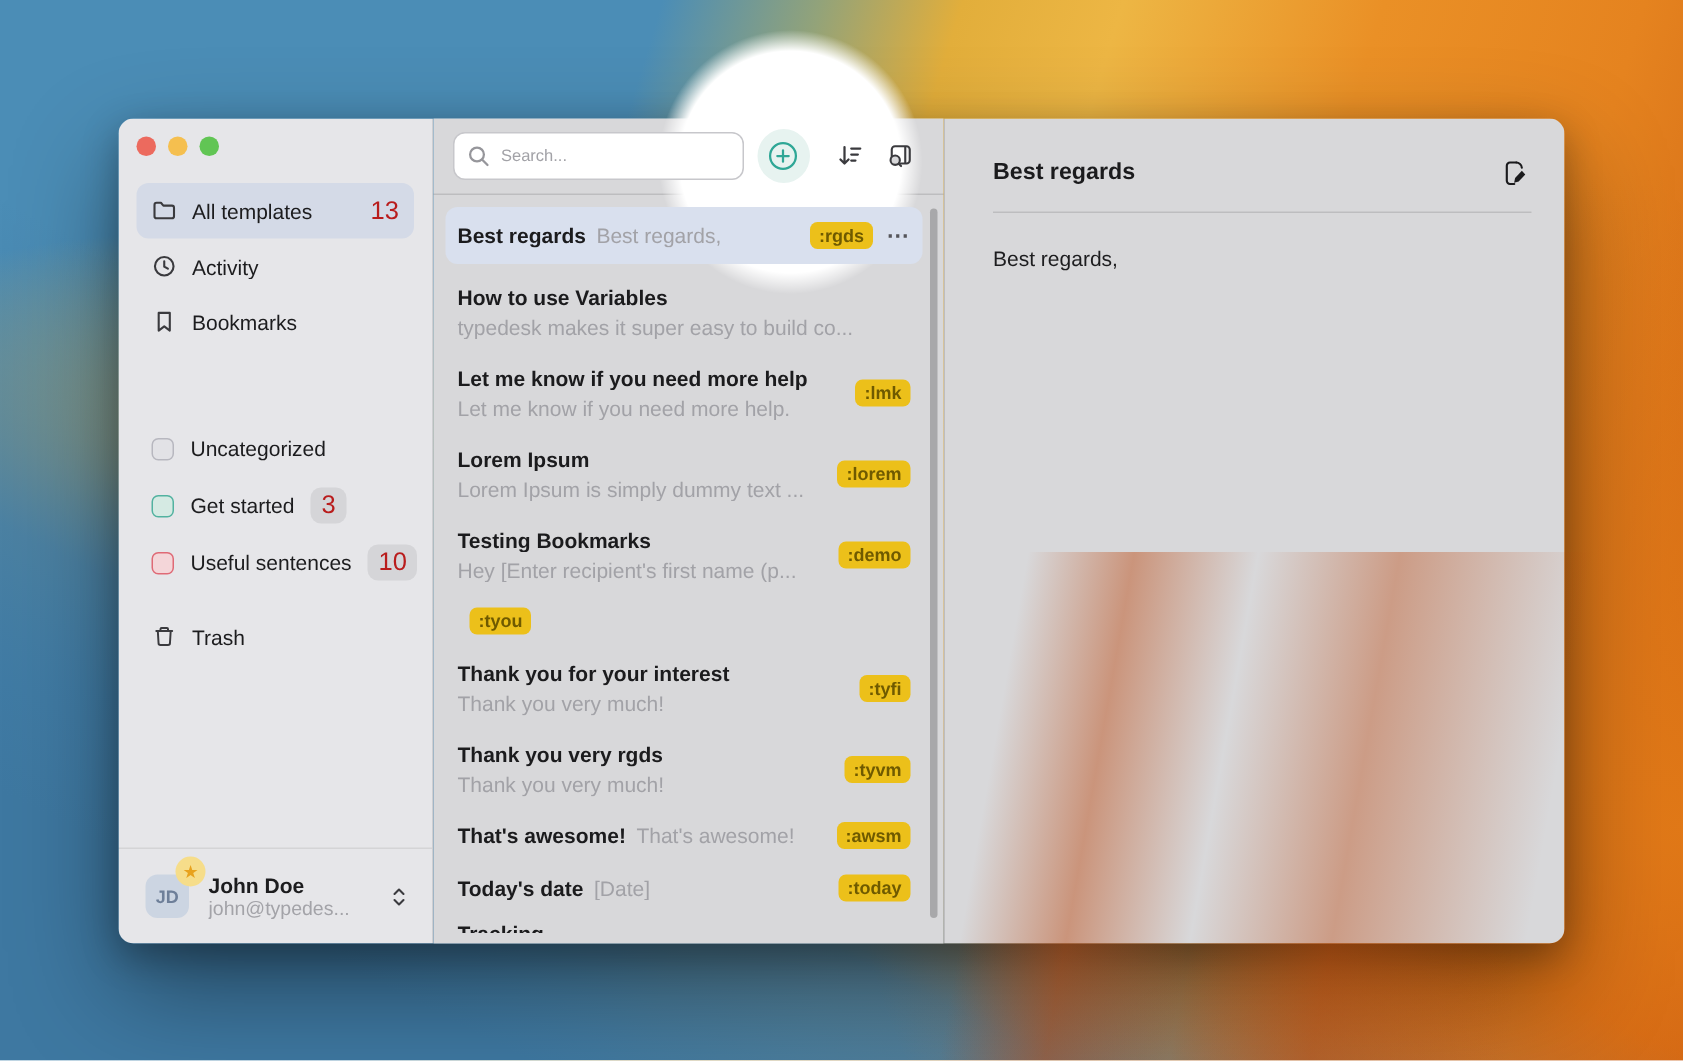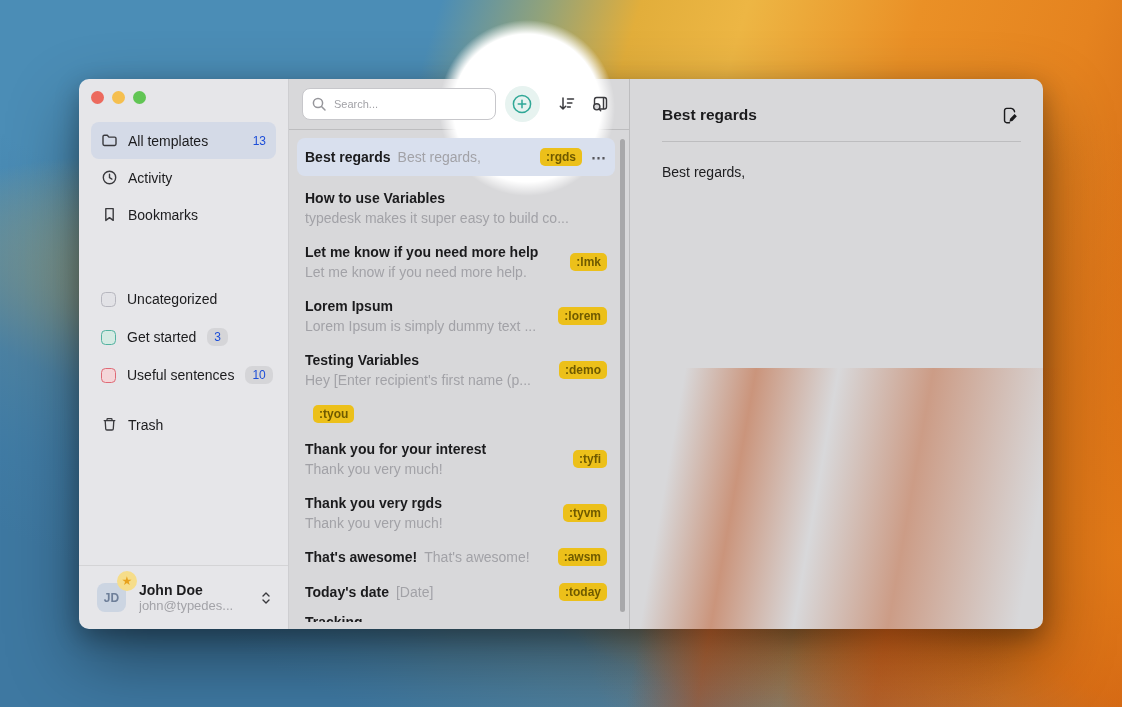--- a/index.html
+++ b/index.html
@@ -48,21 +48,21 @@
   .tl.green{ background:var(--c-traffic_green,#61c554); }
 
   .side-nav{ position:absolute; top:43px; left:12px; right:12px; }
   .side-item{
     display:flex; align-items:center; gap:10px; height:37px;
     padding:0 10px; border-radius:8px; color:#1c1c1e; font-size:14px; font-weight:500;
   }
   .side-item.selected{ background:var(--c-sidebar_selected_bg,#d4dae7); }
   .side-item .s-icon{ width:17px; height:17px; color:#3a3a3e; flex:none; display:flex; }
   .side-item .s-label{ flex:1; white-space:nowrap; overflow:hidden; }
-  .s-count{ font-size:12px; color:#1d4ed8; }
+  .s-count{ font-size:17px; color:#b91c1c; }
   .s-count:empty{ display:none; }
   .s-count.pill{ background:rgba(0,0,0,.07); border-radius:7px; padding:2px 7px; }
 
   .folders-head{
     position:absolute; top:173px; left:20px; right:14px; height:20px;
     display:flex; align-items:center; font-size:12.5px; font-weight:600; color:#97979c;
   }
   .folders-head .fh-left{ display:flex; align-items:center; gap:5px; }
   .add-folder-btn{ margin-left:auto; width:18px; height:18px; color:#2c2c2e; background:none; border:none; display:flex; cursor:pointer; }
 
@@ -314,21 +314,21 @@
         <div class="row stacked">
           <span class="row-text">
             <span class="row-title">Lorem Ipsum</span>
             <span class="row-preview">Lorem Ipsum is simply dummy text ...</span>
           </span>
           <span class="badge">:lorem</span>
         </div>
 
         <div class="row stacked">
           <span class="row-text">
-            <span class="row-title">Testing Variables</span>
+            <span class="row-title">Testing Bookmarks</span>
             <span class="row-preview">Hey [Enter recipient's first name (p...</span>
           </span>
           <span class="badge">:demo</span>
         </div>
 
         <div class="row inline">
           <span class="badge">:tyou</span>
         </div>
 
         <div class="row stacked">

